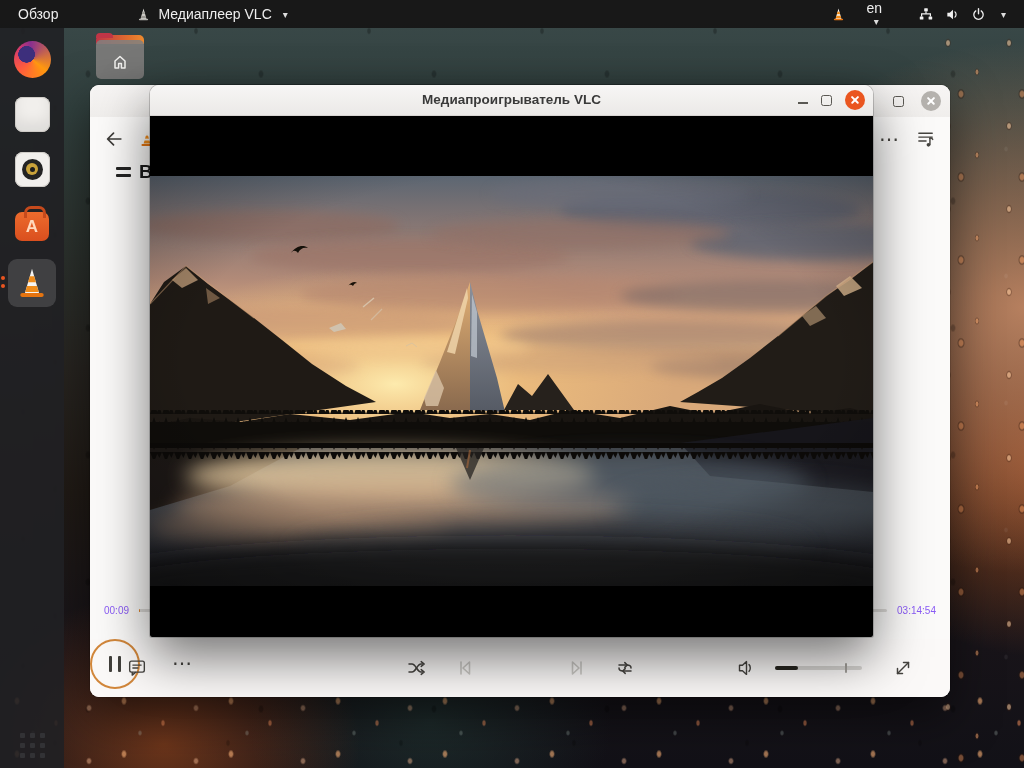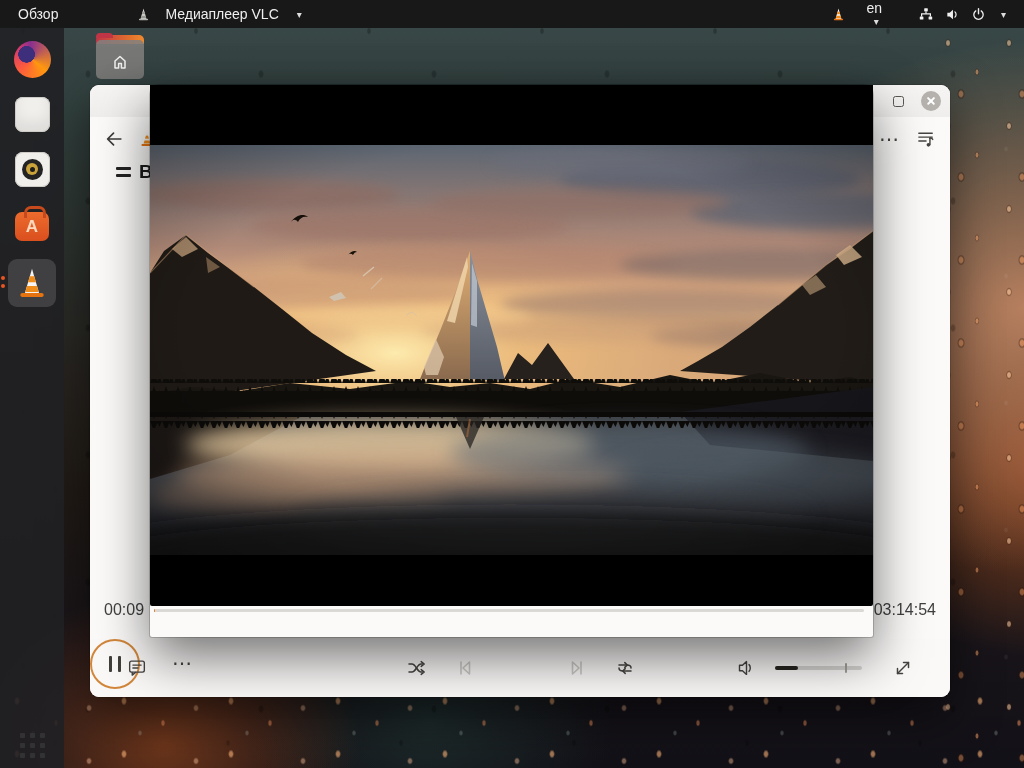--- a/index.html
+++ b/index.html
@@ -28,21 +28,21 @@
       radial-gradient(4px 6px at 17px 13px, rgba(255,180,120,.6) 35%, transparent 75%),
       radial-gradient(3px 5px at 56px 35px, rgba(255,150,95,.5) 35%, transparent 75%),
       radial-gradient(4px 5px at 89px 20px, rgba(250,190,150,.45) 35%, transparent 75%),
       radial-gradient(3px 4px at 33px 45px, rgba(200,220,210,.25) 35%, transparent 75%);}
 
   
   .topbar{position:absolute;left:0;top:0;width:1024px;height:28px;z-index:40;
     background:rgba(23,23,23,.97);display:flex;align-items:center;color:#eee;font-size:14px;}
   .tb-left{display:flex;align-items:center;height:100%;}
   .tb-activities{padding:0 18px;height:100%;display:flex;align-items:center;cursor:pointer;}
-  .tb-app{display:flex;align-items:center;gap:14px;padding:0 12px;margin-left:48px;height:100%;cursor:pointer;}
+  .tb-app{display:flex;align-items:center;gap:7px;padding:0 12px;margin-left:48px;height:100%;cursor:pointer;}
   .tb-right{margin-left:auto;display:flex;align-items:center;height:100%;padding-right:10px;}
   .tb-chev{font-size:10px;color:#ddd;margin-left:4px;}
   .tb-tray{display:flex;align-items:center;padding:0 10px;height:100%;}
   .tb-lang{display:flex;align-items:center;padding:0 10px;margin-right:18px;height:100%;flex-direction:column;}
   .tb-sys{display:flex;align-items:center;gap:11px;padding:0 8px;height:100%;}
 
   
   .dock{position:absolute;left:0;top:28px;width:64px;height:740px;z-index:30;
     background:rgba(32,32,35,.9);display:flex;flex-direction:column;align-items:center;
     padding-top:11px;gap:15px;box-sizing:border-box;}
@@ -91,21 +91,21 @@
   .btn-close-gray{background:#b5b2ae;}
   .bw-toolbar{position:absolute;left:0;top:32px;right:0;height:44px;display:flex;align-items:center;}
   .bw-tools-left{display:flex;align-items:center;gap:13px;padding-left:13px;}
   .bw-tools-right{margin-left:auto;display:flex;align-items:center;gap:16px;padding-right:13px;}
   .ellipsis{font-size:20px;color:#45433f;line-height:1;letter-spacing:1px;cursor:pointer;}
   .bw-heading{position:absolute;left:26px;top:76px;display:flex;align-items:center;gap:8px;}
   .hamburger{display:flex;flex-direction:column;gap:3.5px;}
   .hamburger i{width:15px;height:3.2px;background:#232323;border-radius:1px;}
   .bw-heading span{font-size:19px;font-weight:bold;color:#1b1b1b;}
   .bw-seek{position:absolute;left:0;right:0;top:512px;height:26px;display:flex;align-items:center;padding:0 14px;box-sizing:border-box;gap:10px;}
-  .time-label{font-size:16px;color:#404040;white-space:nowrap;}
+  .time-label{font-size:10px;color:#8b5cf6;white-space:nowrap;}
   .seek-track{position:relative;flex:1;height:3px;background:#dbd9d6;border-radius:2px;cursor:pointer;}
   .seek-fill{position:absolute;left:0;top:0;bottom:0;background:#e0862f;border-radius:2px;}
   .bw-controls{position:absolute;left:0;right:0;top:554px;height:58px;background:#fbf9f8;border-radius:0 0 9px 9px;}
   .ctl{position:absolute;display:flex;align-items:center;justify-content:center;cursor:pointer;}
   .pause-ring{left:407px;top:6px;width:46px;height:46px;border:2.5px solid #d2873b;border-radius:50%;
     display:flex;align-items:center;justify-content:center;gap:6px;cursor:pointer;background:transparent;}
   .pause-ring i{width:3.4px;height:16px;background:#413f3b;border-radius:1px;}
   .vol-slider{position:absolute;left:685px;top:27px;width:87px;height:4px;background:#d6d4d1;border-radius:2px;cursor:pointer;}
   .vol-fill{position:absolute;left:0;top:0;bottom:0;background:#27251f;border-radius:2px;}
   .vol-tick{position:absolute;top:-3px;width:2px;height:10px;background:#a3a09b;border-radius:1px;}
@@ -276,20 +276,28 @@
             <path d="M6.5 17.5 L17.5 6.5"></path>
               <path d="M12.5 6.5 H17.5 V11.5"></path>
               <path d="M11.5 17.5 H6.5 V12.5"></path>
           </g>
         </svg>
       </div>
     </div>
   </div>
 
   <div class="front-window">
+    <div class="fw-titlebar">
+      <div class="fw-title">Медиапроигрыватель VLC</div>
+      <div class="fw-btns">
+        <div class="btn-min"></div>
+        <div class="win-btn-max"></div>
+        <div class="circle-btn btn-close-orange" style="background: rgb(234, 86, 32);"></div>
+      </div>
+    </div>
     <div class="fw-video">
       <svg class="scene" viewBox="0 0 723 410" preserveAspectRatio="none">
         <defs>
           <linearGradient id="sky" x1="0" y1="0" x2="0" y2="1">
             <stop offset="0" stop-color="#5c6672"></stop>
               <stop offset="0.2" stop-color="#8a7874"></stop>
             <stop offset="0.38" stop-color="#b18a78"></stop>
               <stop offset="0.52" stop-color="#d4a47e"></stop>
             <stop offset="0.62" stop-color="#e9bd88"></stop>
               <stop offset="0.66" stop-color="#d9a97a"></stop>

